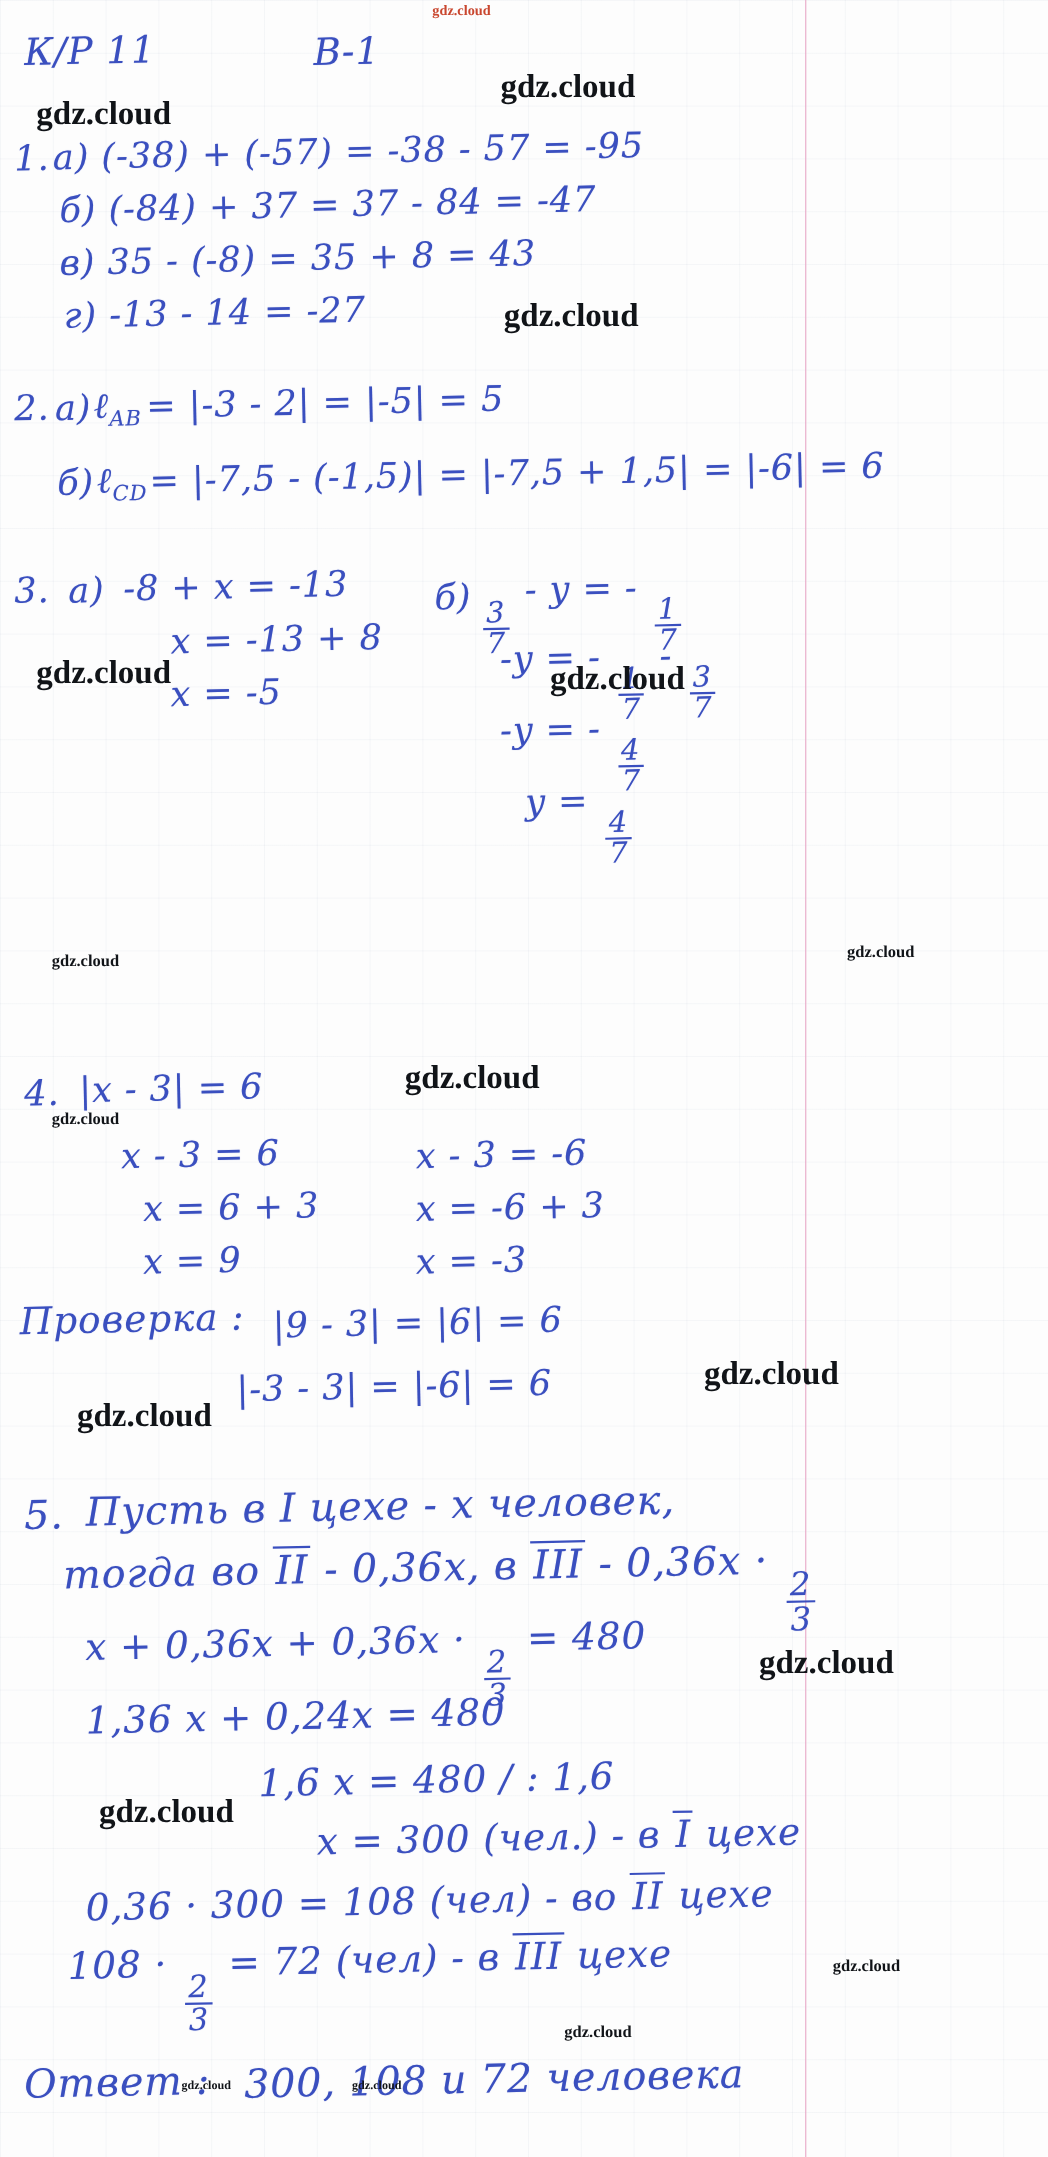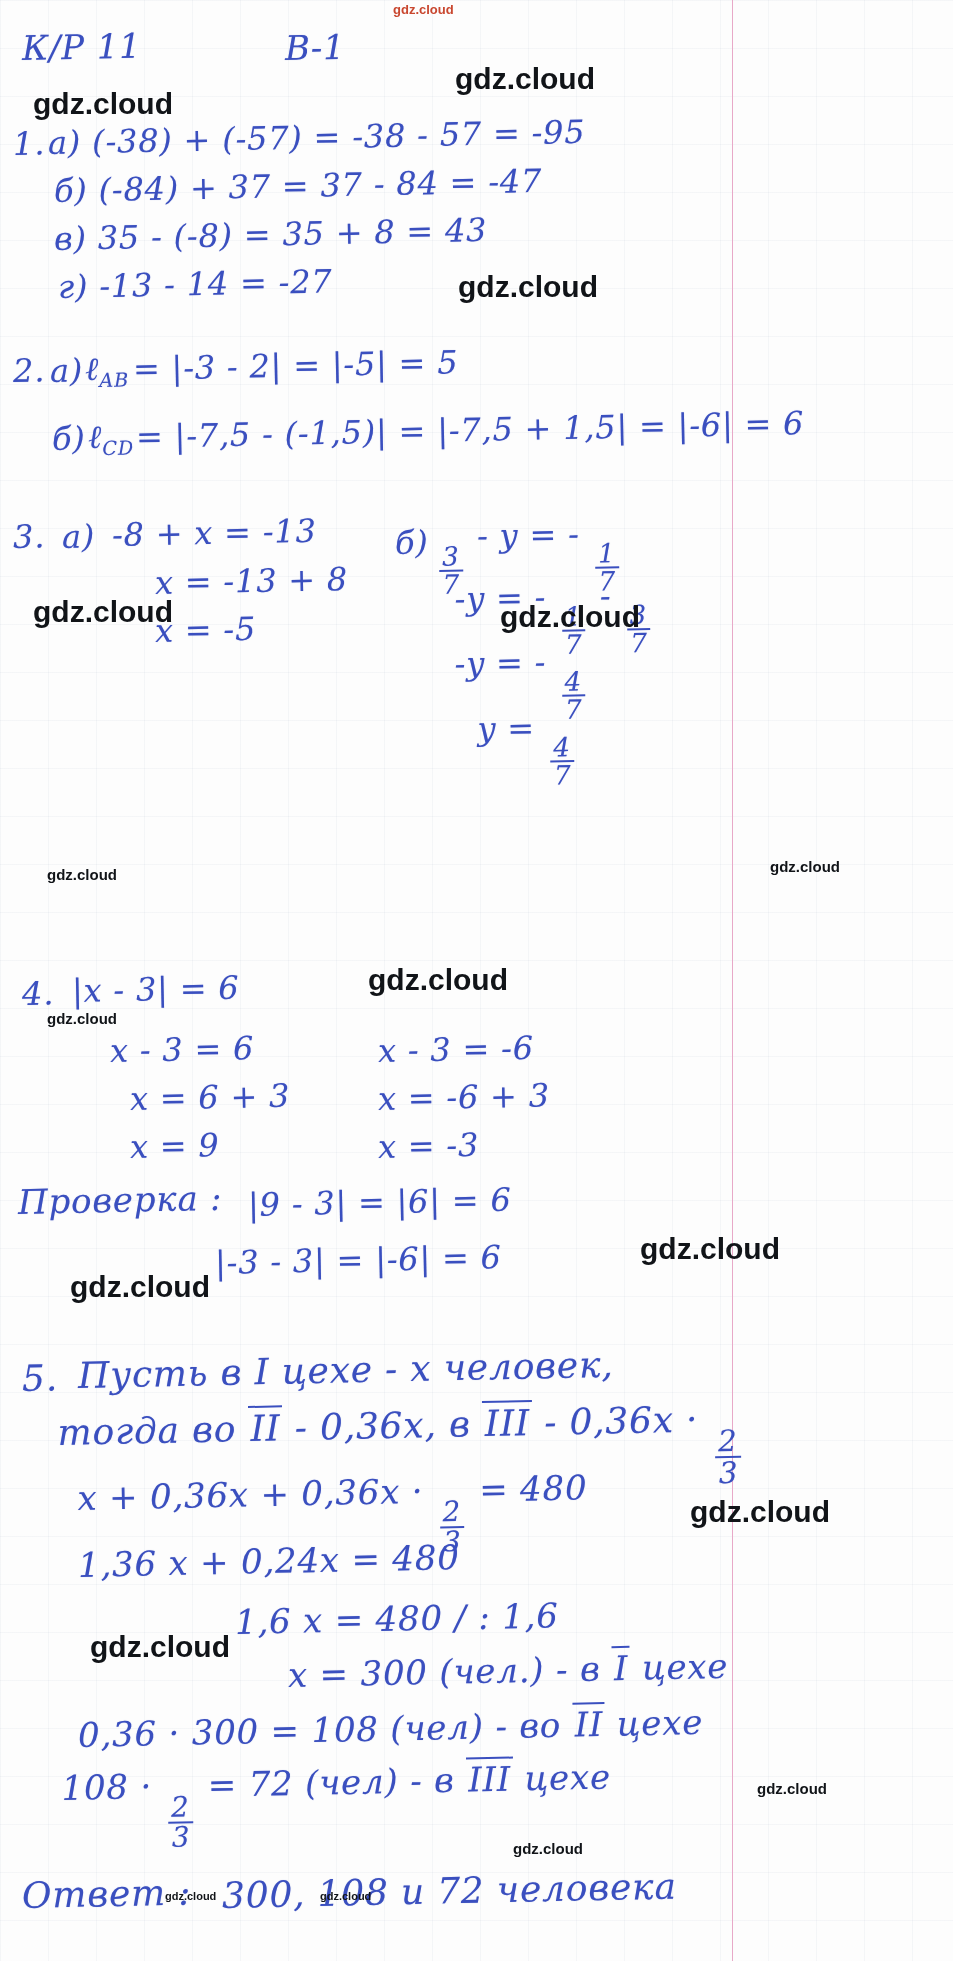--- a/index.html
+++ b/index.html
@@ -74,21 +74,21 @@
     margin: 0 4px;
     font-style: italic;
   }
   .frac .num { padding: 0 3px; font-size: 0.82em; }
   .frac .den { padding: 0 3px; font-size: 0.82em; border-top: 2px solid #3a4fbf; }
 
   
   .wm {
     position: absolute;
     color: #111418;
-    font-family: Liberation Sans, sans-serif;
+    font-family: Liberation Serif, serif;
     font-weight: 700;
     white-space: nowrap;
   }
   .wm.top {
     color: #c9472f;
     font-weight: 700;
   }
 </style>
 </head>
 <body>

